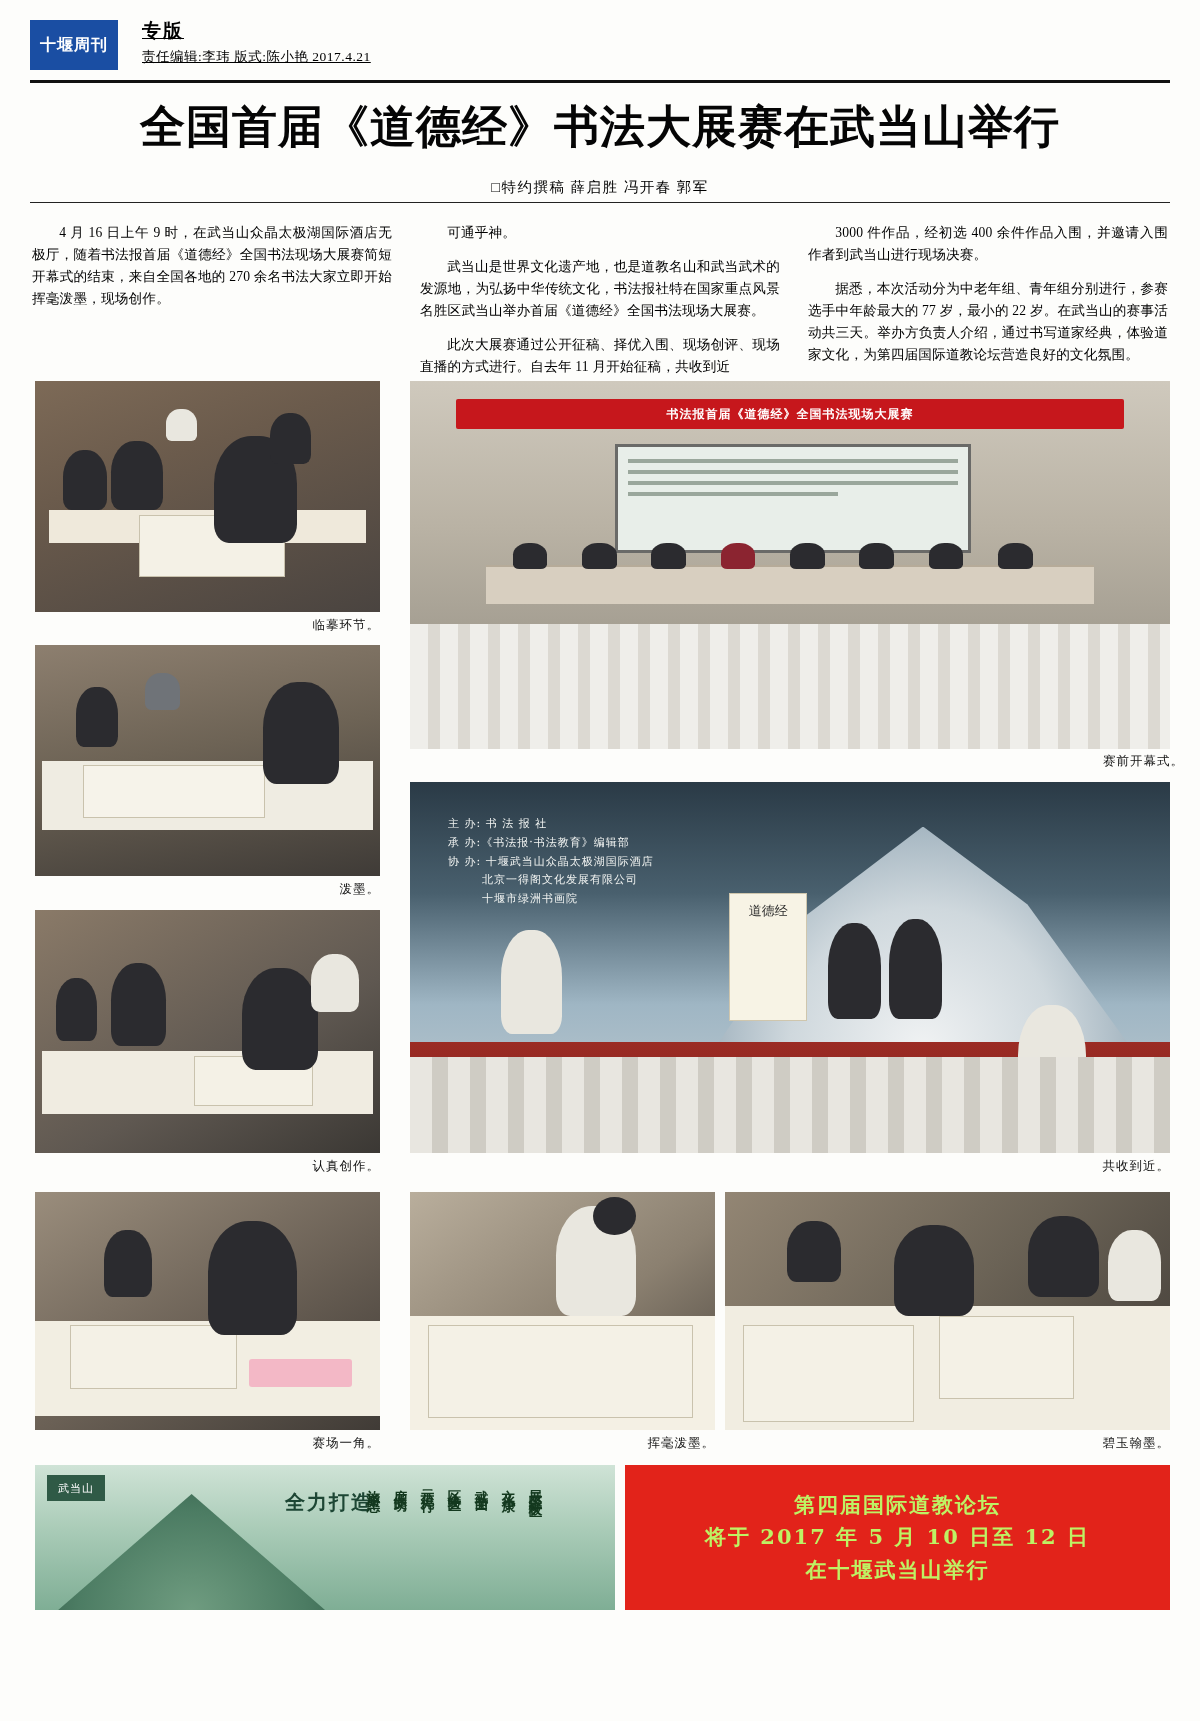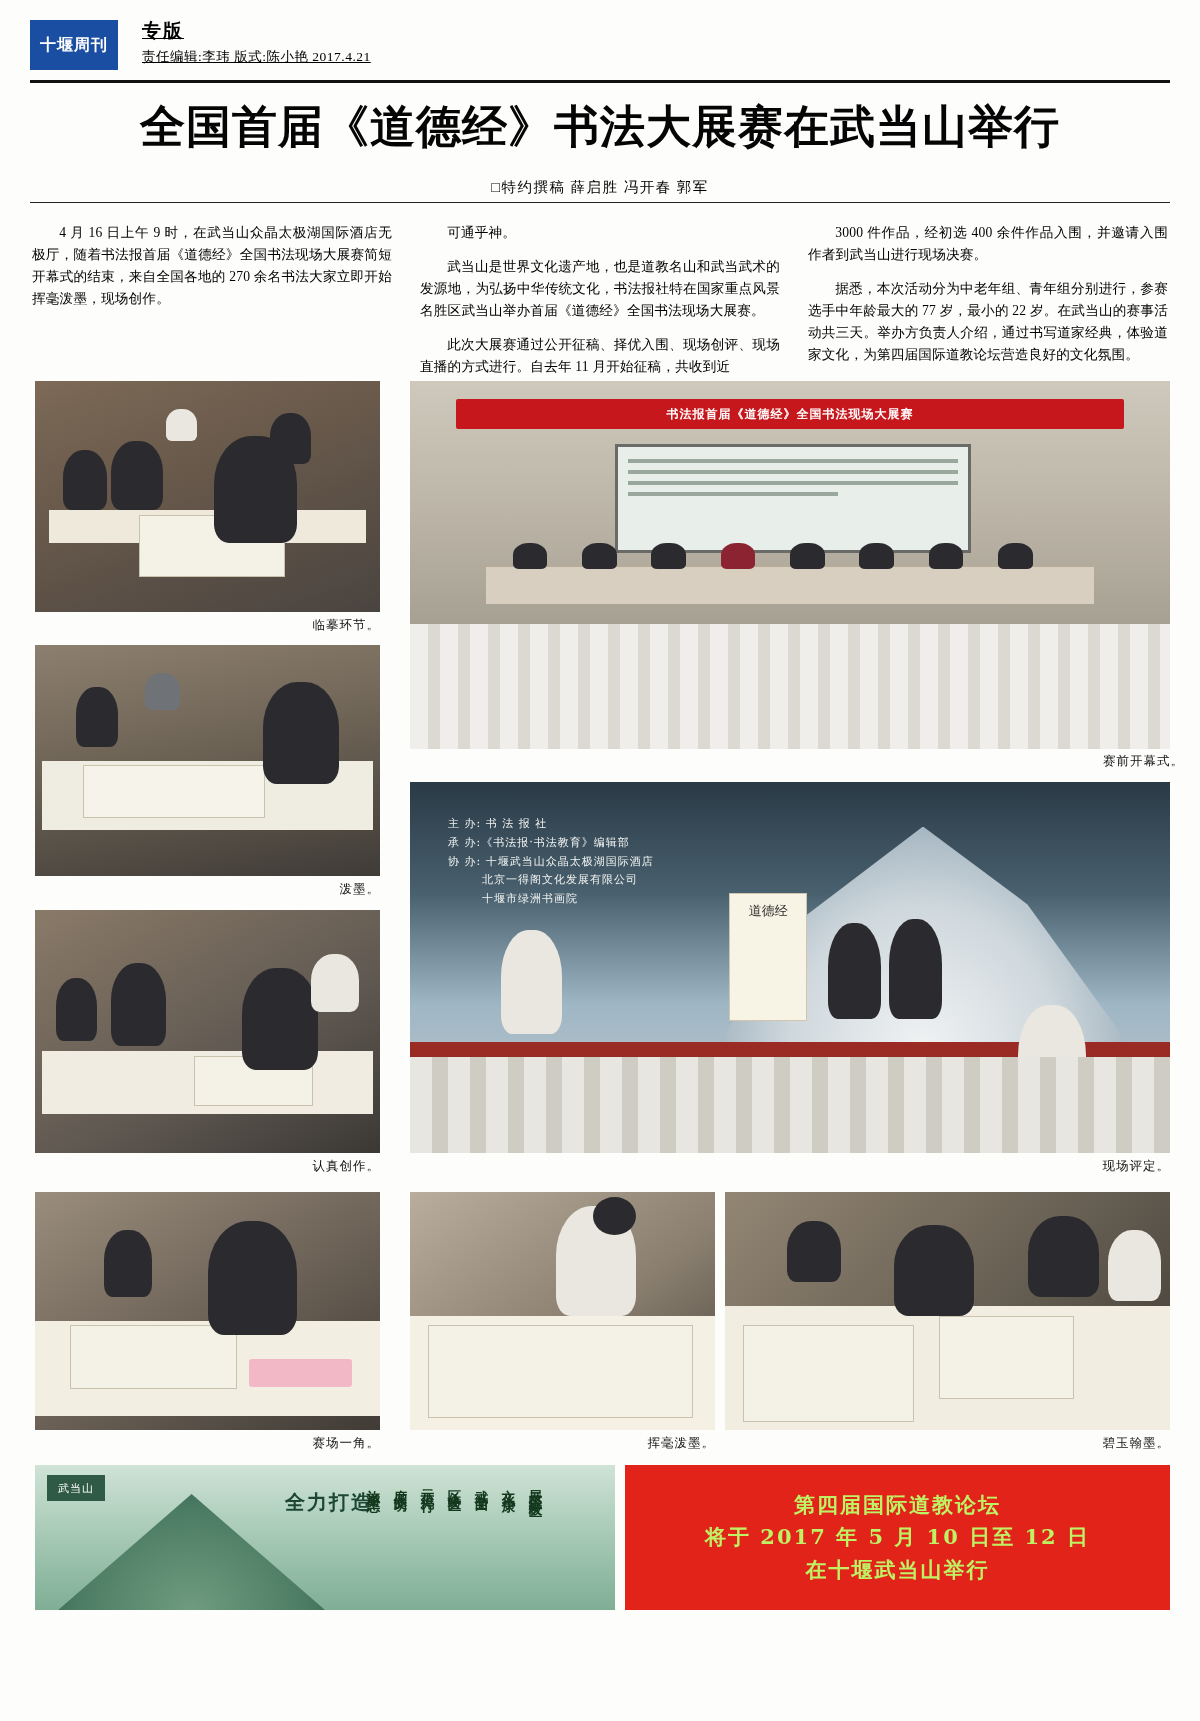--- a/index.html
+++ b/index.html
@@ -341,21 +341,21 @@
       <div style="position:absolute; left:42%; top:30%; width:10%; height:34%; background:#f7f3e5; border:1px solid #cfc6ad;">
         <div style="font-family:'DejaVu Serif',serif; font-size:13px; color:#2a2a2a; text-align:center; padding-top:8px; line-height:1.35;">道德经</div>
       </div>
       <div class="figure light" style="left:12%; top:40%; width:8%; height:28%;"></div>
       <div class="figure" style="left:55%; top:38%; width:7%; height:26%;"></div>
       <div class="figure" style="left:63%; top:37%; width:7%; height:27%;"></div>
       <div class="figure light" style="left:80%; top:60%; width:9%; height:30%;"></div>
       <div class="crowd2"></div>
     </div>
   </div>
-  <div class="cap r" style="left:410px; top:1158px; width:760px;">现场评定。</div>
+  <div class="cap r" style="left:410px; top:1158px; width:760px;">共收到近。</div>
 
   <div class="photo" style="left:410px; top:1192px; width:305px; height:238px;">
     <div class="ph-inner room5">
       <div class="desk" style="left:0%; top:52%; width:100%; height:48%; background:#f4f0e4;"></div>
       <div class="scroll-white" style="left:6%; top:56%; width:86%; height:38%;"></div>
       <div class="figure light" style="left:48%; top:6%; width:26%; height:46%;"></div>
       <div class="figure" style="left:60%; top:2%; width:14%; height:16%; border-radius:50%;"></div>
     </div>
   </div>
   <div class="cap r" style="left:410px; top:1435px; width:305px;">挥毫泼墨。</div>

